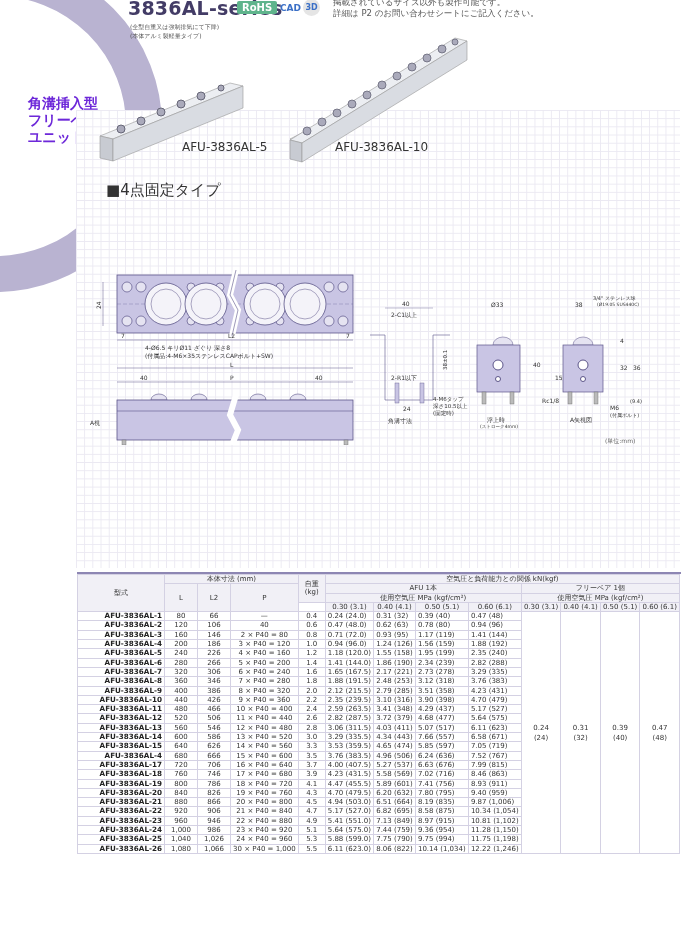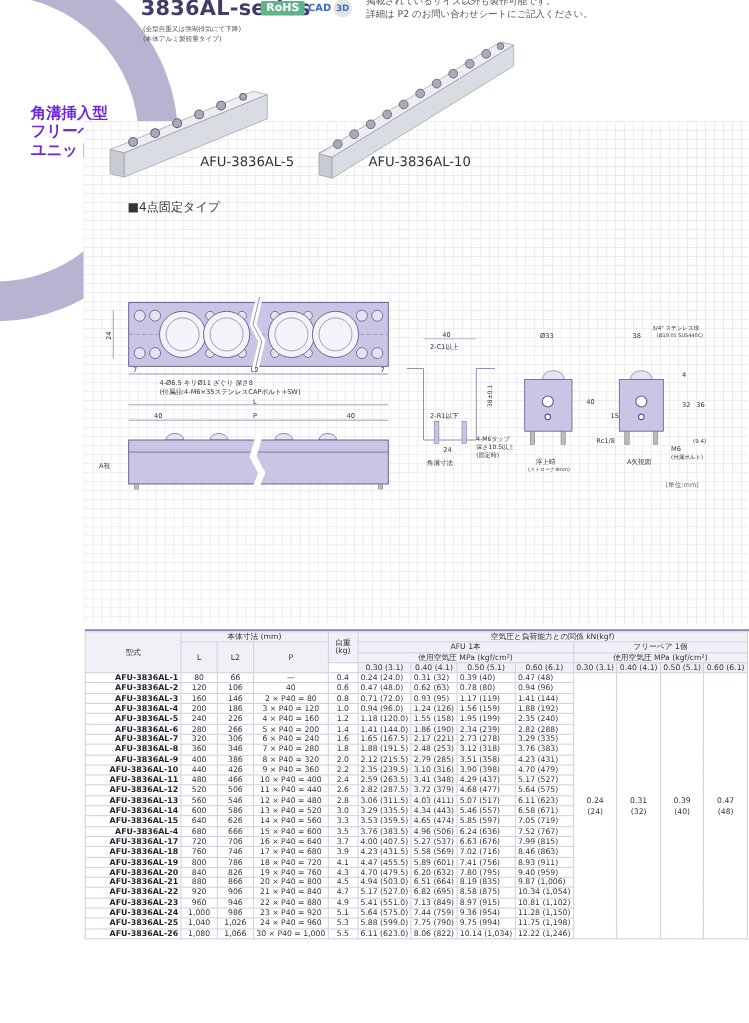--- a/index.html
+++ b/index.html
@@ -13,21 +13,21 @@
   .rohs { position:absolute; left:237px; top:1px; background:#5fb48c; color:#fff; font-size:10px; font-weight:bold; padding:1px 5px; border-radius:2px; }
   .cad { position:absolute; left:280px; top:3px; color:#3a6fc6; font-size:9px; font-weight:bold;text-align:right; }
   .threed { position:absolute; left:303px; top:-1px; width:17px; height:17px; border-radius:50%; background:#e5e5e5; color:#3a6fc6; font-size:8px; font-weight:bold; text-align:center; line-height:17px; }
   .notes { position:absolute; left:130px; top:22px; font-size:6px; line-height:9px; color:#555; }
   .note-right { position:absolute; left:333px; top:-3px; font-size:8.5px; line-height:11px; color:#555; }
   .grid { position:absolute; left:76px; top:110px; width:604px; height:458px;
           background-color:#fff;
           background-image: linear-gradient(#ebe9f2 1px, transparent 1px), linear-gradient(90deg, #ebe9f2 1px, transparent 1px);
           background-size:8.2px 8.2px; }
   .prod-label { position:absolute; font-size:12px; color:#333; }
-  .section-head { position:absolute; left:116px; top:181px; font-size:11px; color:#333; }
+  .section-head { position:absolute; left:106px; top:181px; font-size:15px; color:#333; }
   .unit-note { position:absolute; left:605px; top:437px; font-size:6px; color:#666; }
   svg text { font-family:"DejaVu Sans", sans-serif; }
   table.spec { position:absolute; left:77px; top:574px; width:603px; border-collapse:collapse; font-size:7px; color:#333; background:#fff; border:1px solid #8d86b3; }
   table.spec td, table.spec th { border:1px solid #d4d1e3; padding:0 2px; height:8.3px; line-height:8.3px; text-align:center; font-weight:normal; white-space:nowrap; }
   table.spec th { background:#f1f0f6; }
   table.spec td.model { text-align:right; font-weight:bold; font-size:7.2px; padding-left:8px; color:#222; }
   table.spec td.lt { text-align:left; }
   table.spec td.fb { vertical-align:middle; line-height:10px; }
   .tbl-top { position:absolute; left:77px; top:572px; width:605px; height:2px; background:#8d86b3; }
 </style>
@@ -411,21 +411,21 @@
         <td class="lt">6.11 (623)</td>
       </tr>
       <tr>
         <td class="model">AFU-3836AL-14</td>
         <td>600</td>
         <td>586</td>
         <td>13 × P40 = 520</td>
         <td>3.0</td>
         <td class="lt">3.29 (335.5)</td>
         <td class="lt">4.34 (443)</td>
-        <td class="lt">5.46 (557)</td>
+        <td class="lt">7.66 (557)</td>
         <td class="lt">6.58 (671)</td>
       </tr>
       <tr>
         <td class="model">AFU-3836AL-15</td>
         <td>640</td>
         <td>626</td>
         <td>14 × P40 = 560</td>
         <td>3.3</td>
         <td class="lt">3.53 (359.5)</td>
         <td class="lt">4.65 (474)</td>

